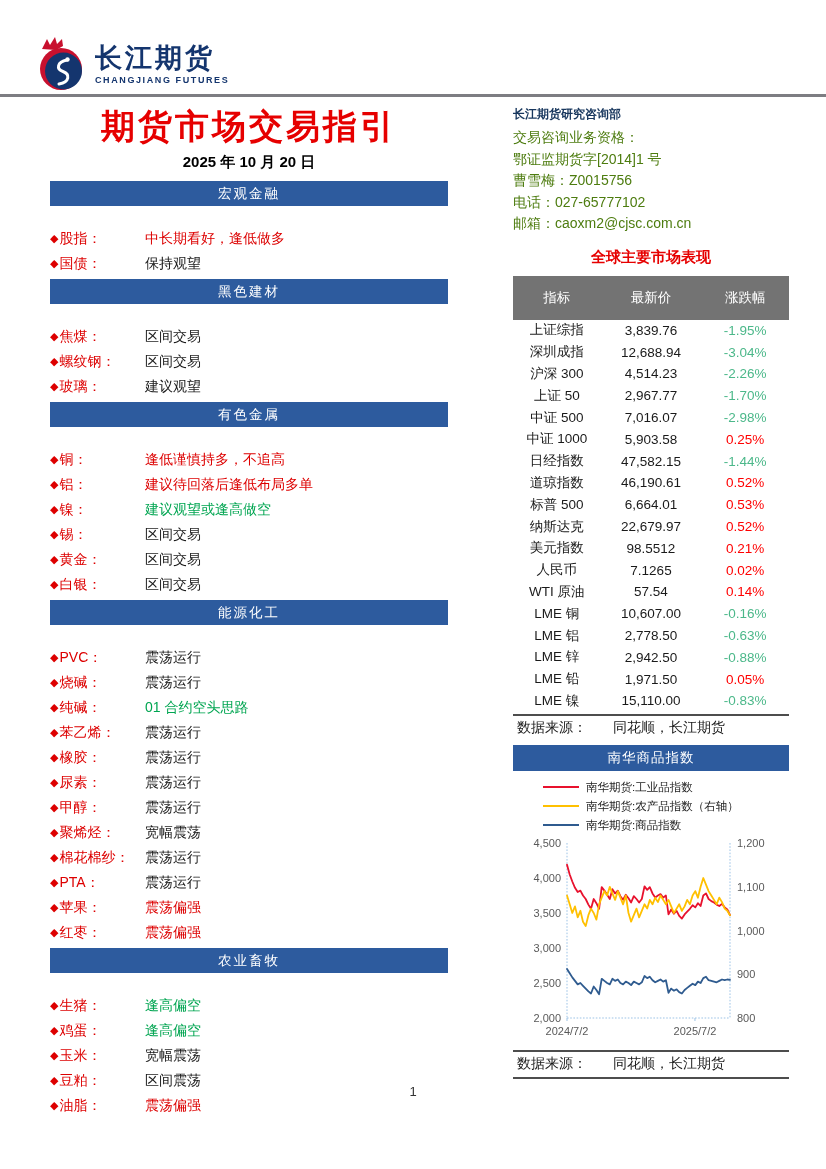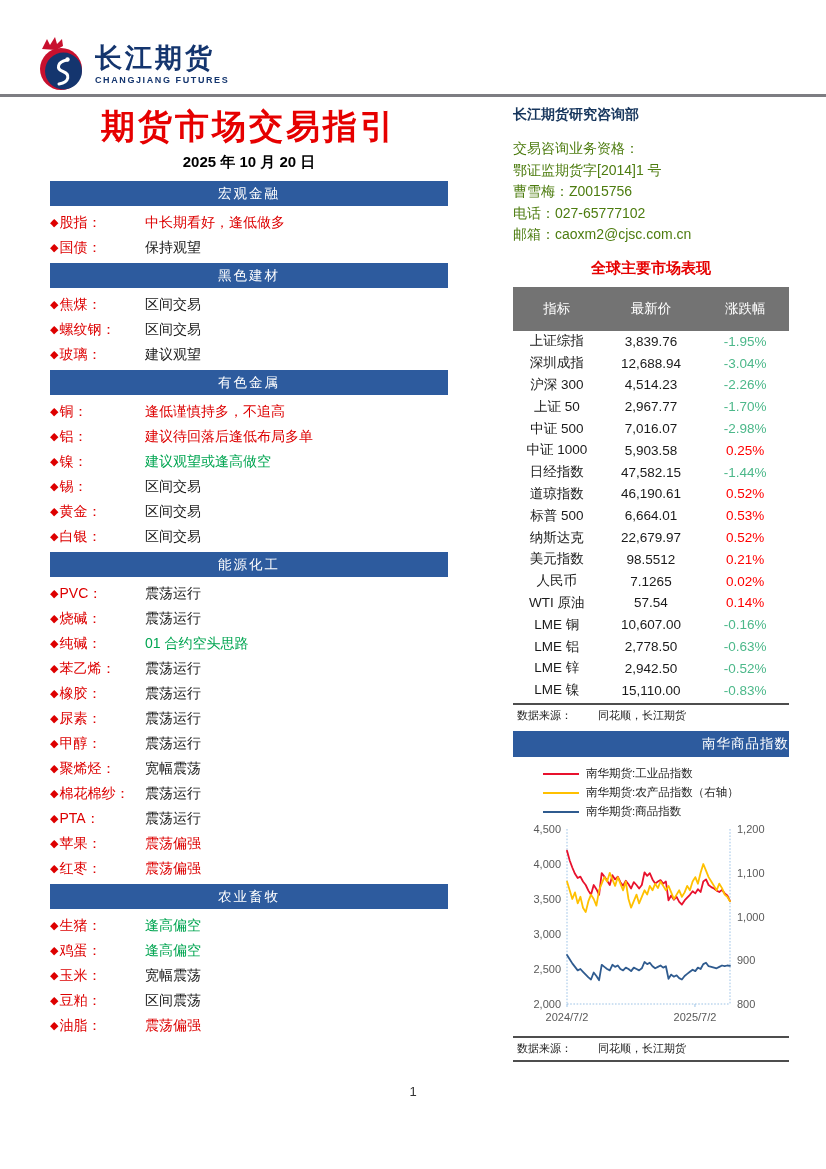--- a/index.html
+++ b/index.html
@@ -14,48 +14,48 @@
   .logo { position:absolute; left:36px; top:36px; display:flex; align-items:center; gap:7px; }
   .logo-text .cn { font-size:27px; font-weight:bold; color:#14356e; letter-spacing:3px; line-height:30px; }
   .logo-text .en { font-size:9px; font-weight:bold; color:#14356e; letter-spacing:1.6px; margin-top:2px; }
   .top-rule { position:absolute; left:0; right:0; top:94px; height:3px; background:#7d7d82; }
 
   
   .left-col { position:absolute; left:50px; top:103px; width:398px; }
   .doc-title { text-align:center; font-size:34px; font-weight:bold; color:#e60000; letter-spacing:3px; line-height:46px; }
   .doc-date  { text-align:center; font-size:15px; font-weight:bold; color:#000; margin:4px 0 9px 0; }
   .sec-bar { height:25px; line-height:25px; background:#2d5b9e; color:#fff; text-align:center;
-             font-size:13.5px; letter-spacing:2px; margin:3px 0 4px 0; }
+             font-size:13.5px; letter-spacing:2px; margin:3px 0 20px 0; }
   .sec-row { display:flex; align-items:center; height:25px; font-size:14px; }
   .sec-row .lab { width:95px; color:#dd0000; display:flex; align-items:center; }
   .sec-row .lab .bullet { font-size:11px; margin-right:1px; color:#dd0000; }
   .tone-red   { color:#dd0000; }
   .tone-green { color:#00a551; }
   .tone-black { color:#1a1a1a; }
 
   
   .right-col { position:absolute; left:513px; top:106px; width:276px; }
-  .dept { font-size:14px; font-weight:bold; color:#17365d; margin-bottom:14px; }
+  .dept { font-size:12px; font-weight:bold; color:#17365d; margin-bottom:4px; }
   .contact div { font-size:14px; color:#4d7c0f; line-height:21.5px; }
   .market-title { text-align:center; color:#e60000; font-weight:bold; font-size:15px; margin-top:13px; }
 
   .mtable { margin-top:9px; }
   .mtable-head { height:44px; background:#737373; color:#fff; display:grid;
                  grid-template-columns:1fr 1.15fr 1fr; align-items:center; text-align:center; font-size:13.5px; }
   .mtable-body .trow { display:grid; grid-template-columns:1fr 1.15fr 1fr; align-items:center;
                        text-align:center; height:21.8px; font-size:13.5px; }
   .trow .chg.up   { color:#ff0000; }
   .trow .chg.down { color:#4cb88a; }
 
   .src-line { border-top:2px solid #4d4d4d; margin-top:2px; padding:3px 0 4px 4px;
-              font-size:11px; display:flex; }
+              font-size:14px; display:flex; }
   .src-line .gap { width:26px; }
   .src-line.boxed { border-bottom:2px solid #4d4d4d; }
 
-  .chart-bar { height:26px; line-height:26px; background:#2d5b9e; color:#fff; text-align:right;
+  .chart-bar { height:26px; line-height:26px; background:#2d5b9e; color:#fff; text-align:center;
                font-size:13.5px; letter-spacing:1px; margin-top:4px; }
   .legend { margin:7px 0 0 30px; }
   .legend .lrow { display:flex; align-items:center; height:19px; }
   .legend .swatch { width:36px; height:0; border-top:2.5px solid; margin-right:7px; }
   .legend .ltext { font-size:11.5px; color:#222; }
 
   .chart-wrap { margin-top:2px; }
   svg text { font-family:"Liberation Sans","DejaVu Sans",sans-serif; }
 
   .page-num { position:absolute; left:0; right:0; top:1084px; text-align:center; font-size:13px; color:#333; }
@@ -376,21 +376,26 @@
           <span class="chg down">-0.16%</span>
         </div>
         <div class="trow">
           <span>LME 铝</span>
           <span>2,778.50</span>
           <span class="chg down">-0.63%</span>
         </div>
         <div class="trow">
           <span>LME 锌</span>
           <span>2,942.50</span>
-          <span class="chg down">-0.52%</span>
+          <span class="chg down">-0.88%</span>
+        </div>
+        <div class="trow">
+          <span>LME 铅</span>
+          <span>1,971.50</span>
+          <span class="chg up">0.05%</span>
         </div>
         <div class="trow">
           <span>LME 镍</span>
           <span>15,110.00</span>
           <span class="chg down">-0.83%</span>
         </div>
       </div>
   </div>
 
   <div class="src-line">

